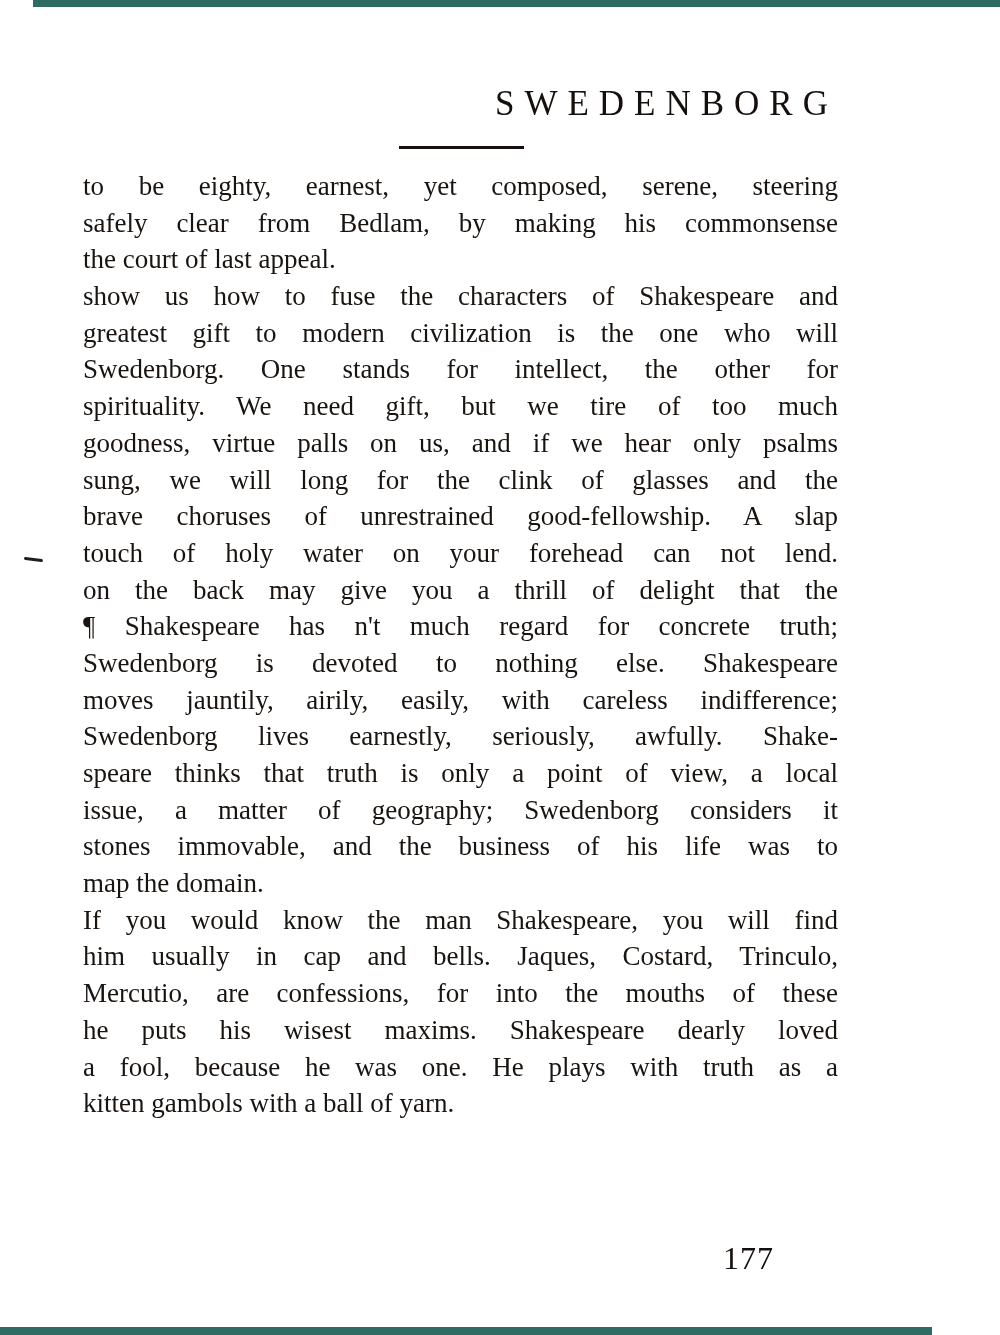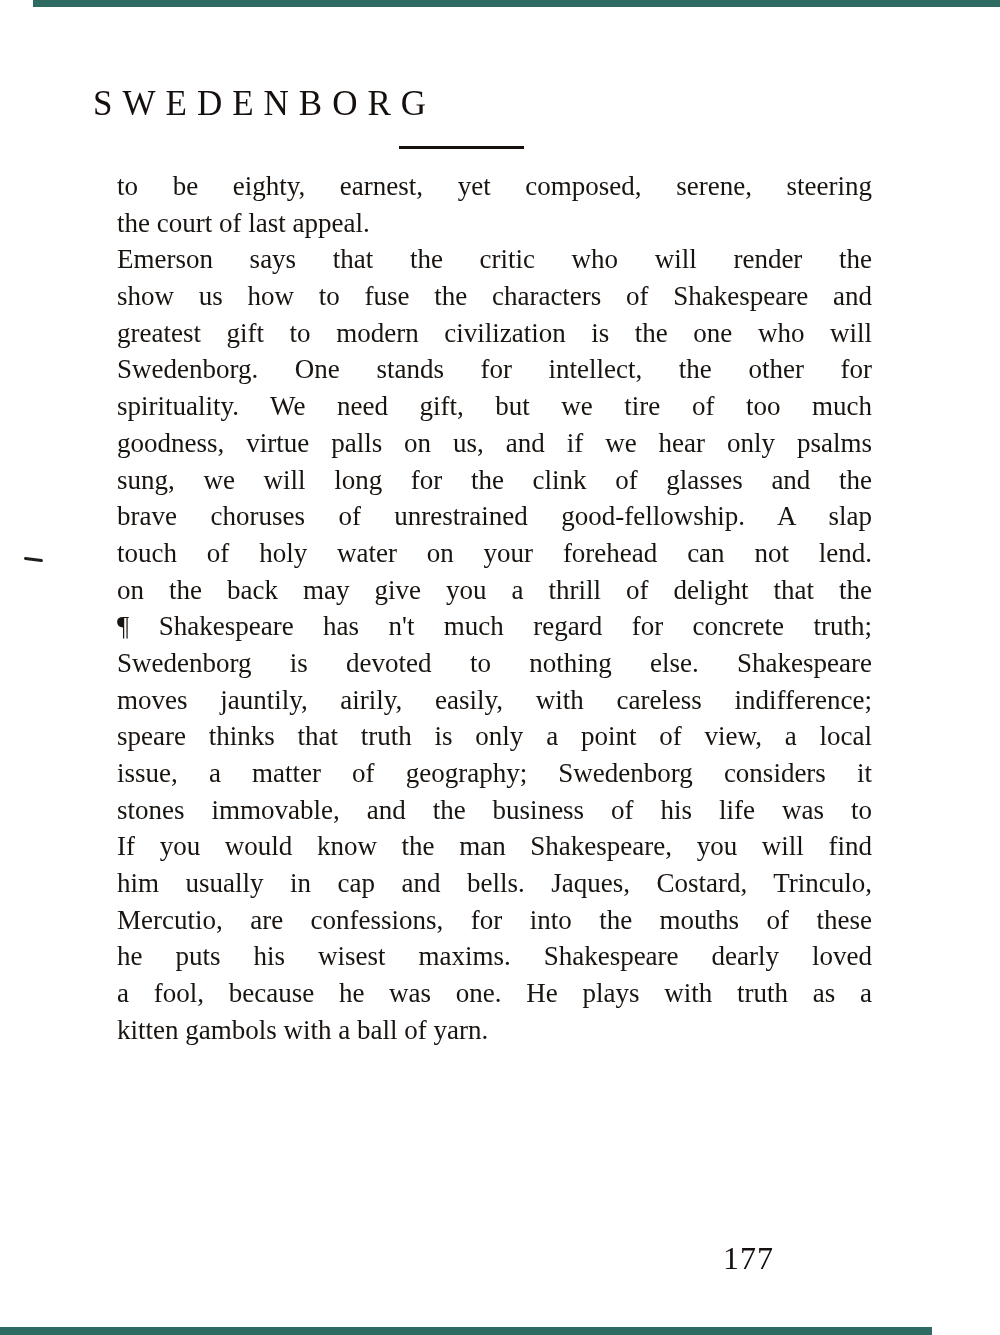--- a/index.html
+++ b/index.html
@@ -30,21 +30,21 @@
     left: 83px;
     top: 0;
     width: 755px;
     height: 100%;
   }
   .title {
     position: absolute;
     top: 84px;
     left: 0;
     width: 100%;
-    text-align: left;
+    text-align: right;
     font-size: 35px;
     letter-spacing: 10px;
     padding-left: 10px;
     box-sizing: border-box;
     font-weight: normal;
     margin: 0;
     color: #15100d;
     white-space: nowrap;
   }
   .title-rule {
@@ -54,21 +54,20 @@
     margin-left: -62px;
     width: 125px;
     height: 3px;
     background: #15100d;
   }
   .text-block {
     position: absolute;
     top: 168px;
     left: 0;
     width: 755px;
-    margin-left: 34px;
   }
   .line {
     height: 36.7px;
     line-height: 36.7px;
     font-size: 27px;
     text-align: justify;
     text-align-last: justify;
     overflow: hidden;
     white-space: normal;
     color: #191410;
@@ -103,37 +102,39 @@
   <div class="scan-bar-top"></div>
   <div class="scan-bar-bottom"></div>
   <div class="margin-dash"></div>
 
   <div class="content">
     <h1 class="title">SWEDENBORG</h1>
     <div class="title-rule"></div>
 
     <div class="text-block">
       <div class="line">to be eighty, earnest, yet composed, serene, steering</div>
+      <div class="line">safely clear from Bedlam, by making his commonsense</div>
       <div class="line last">the court of last appeal.</div>
-      <div class="line">Emerson says that the critic who will render the</div>
       <div class="line">show us how to fuse the characters of Shakespeare and</div>
       <div class="line">greatest gift to modern civilization is the one who will</div>
       <div class="line">Swedenborg. One stands for intellect, the other for</div>
       <div class="line">spirituality. We need gift, but we tire of too much</div>
       <div class="line">goodness, virtue palls on us, and if we hear only psalms</div>
       <div class="line">sung, we will long for the clink of glasses and the</div>
       <div class="line">brave choruses of unrestrained good-fellowship. A slap</div>
       <div class="line">touch of holy water on your forehead can not lend.</div>
       <div class="line">on the back may give you a thrill of delight that the</div>
       <div class="line">¶ Shakespeare has n't much regard for concrete truth;</div>
       <div class="line">Swedenborg is devoted to nothing else. Shakespeare</div>
       <div class="line">moves jauntily, airily, easily, with careless indifference;</div>
+      <div class="line">Swedenborg lives earnestly, seriously, awfully. Shake-</div>
       <div class="line">speare thinks that truth is only a point of view, a local</div>
       <div class="line">issue, a matter of geography; Swedenborg considers it</div>
       <div class="line">stones immovable, and the business of his life was to</div>
+      <div class="line last">map the domain.</div>
       <div class="line">If you would know the man Shakespeare, you will find</div>
       <div class="line">him usually in cap and bells. Jaques, Costard, Trinculo,</div>
       <div class="line">Mercutio, are confessions, for into the mouths of these</div>
       <div class="line">he puts his wisest maxims. Shakespeare dearly loved</div>
       <div class="line">a fool, because he was one. He plays with truth as a</div>
       <div class="line last">kitten gambols with a ball of yarn.</div>
     </div>
   </div>
 
   <div class="page-number">177</div>

